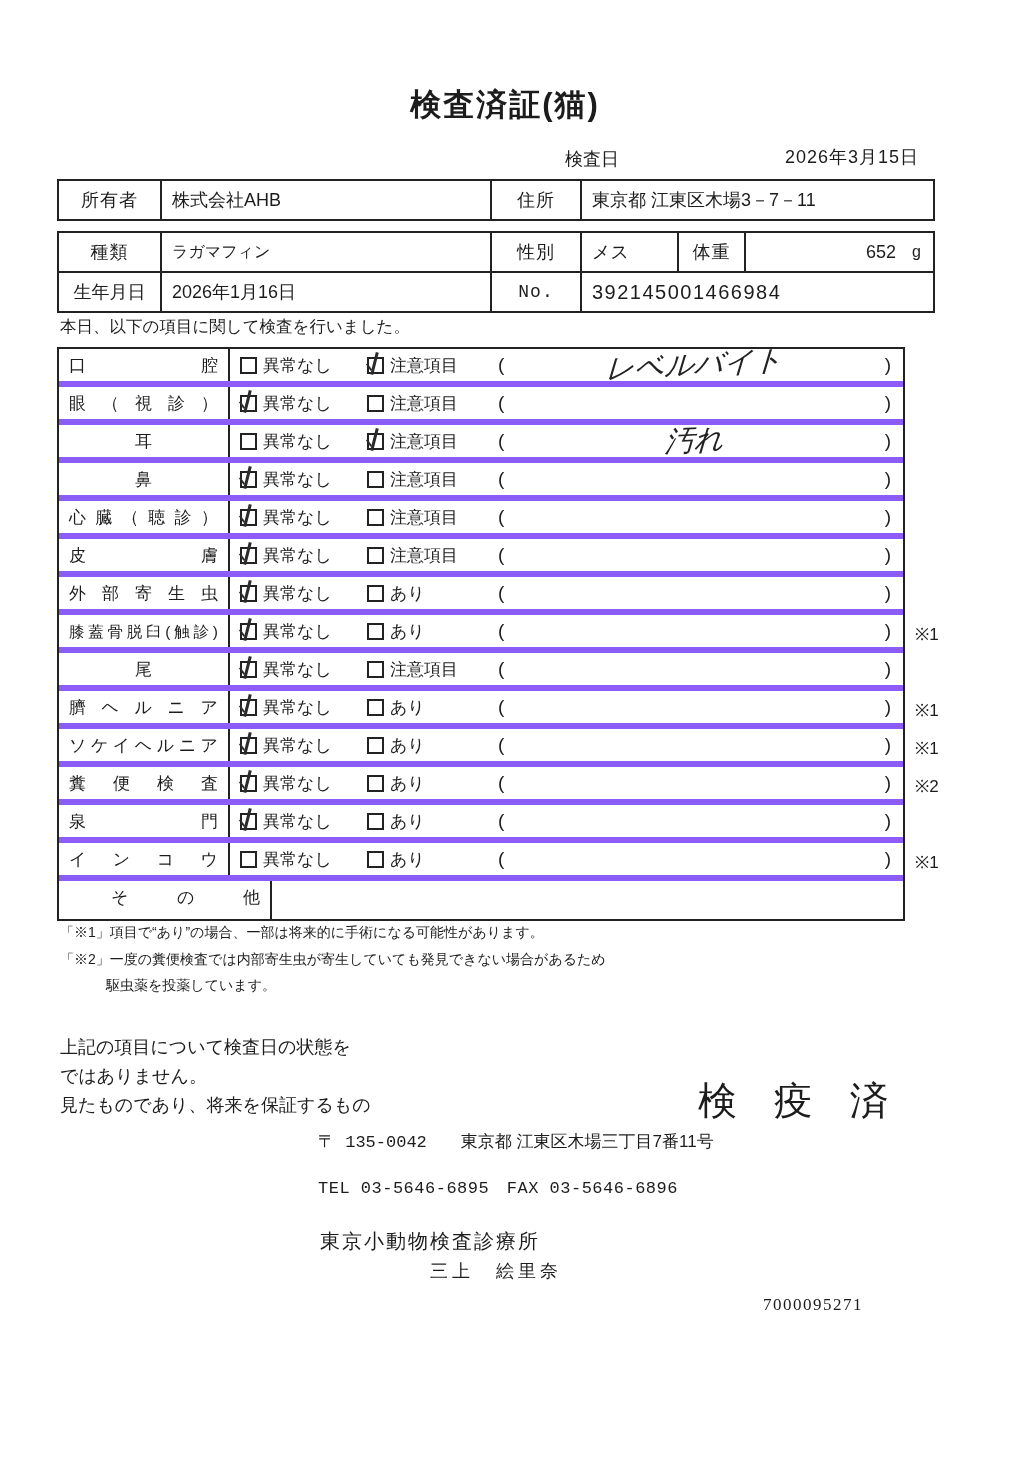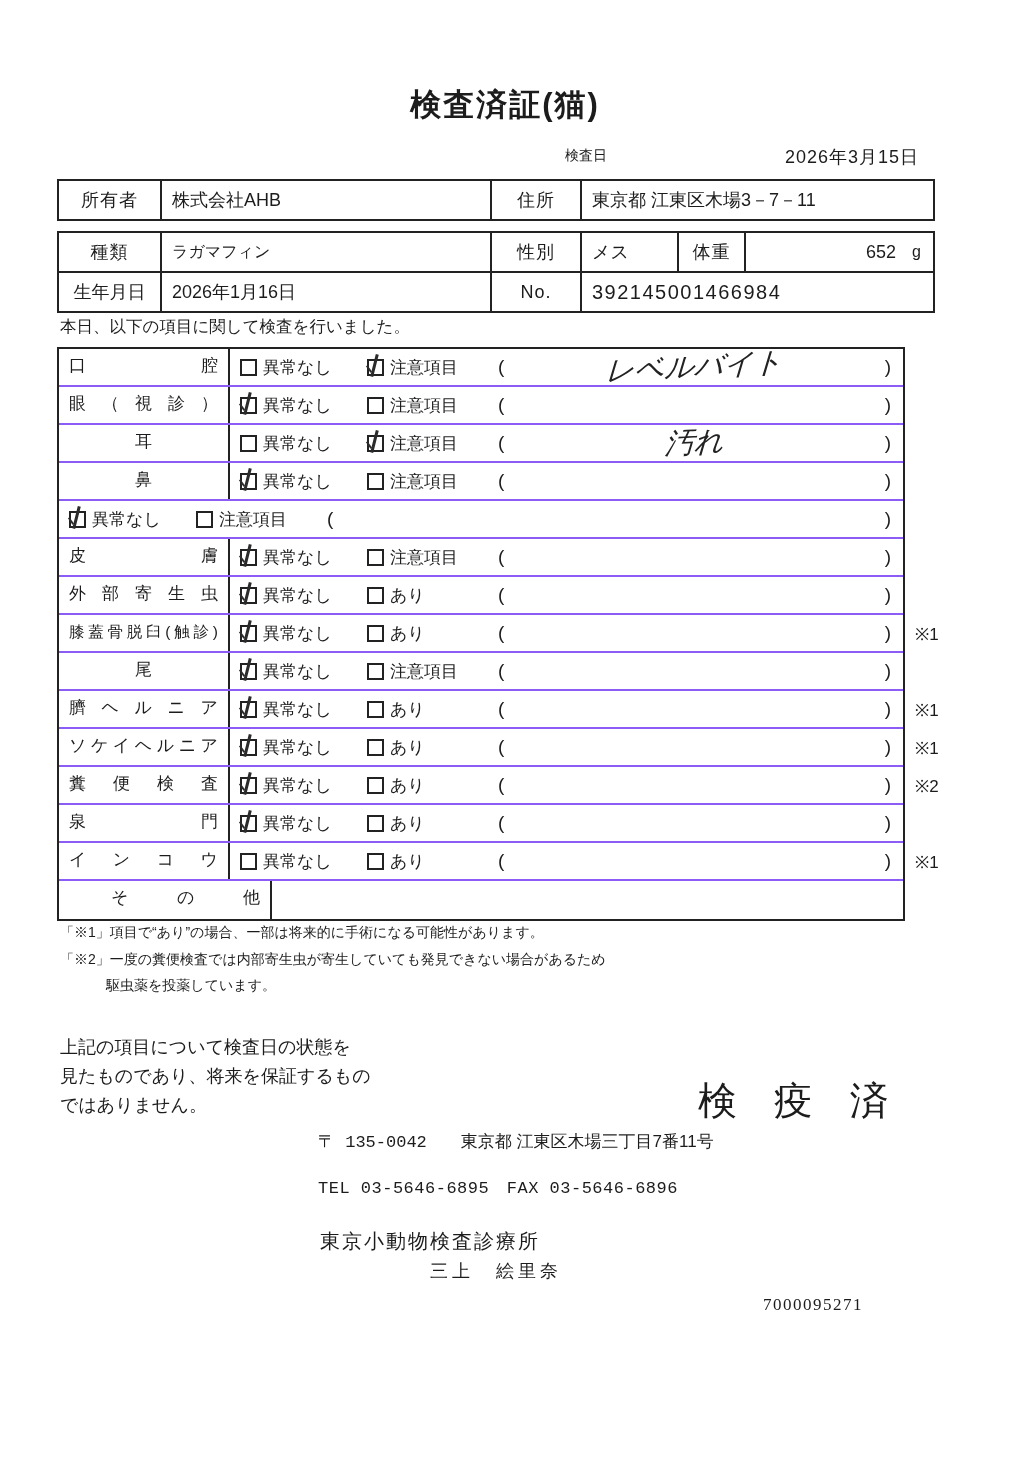--- a/index.html
+++ b/index.html
@@ -8,44 +8,44 @@
     width:1010px;height:1335px;
     background:#ffffff;
     color:#1c1c1c;
     font-family:"Liberation Sans", sans-serif;
     overflow:hidden;
   }
   .abs{position:absolute;}
   
   .title{top:84px;left:0;width:100%;text-align:center;font-size:31px;font-weight:600;letter-spacing:2px;}
   
-  .date-label{top:147px;left:565px;font-size:14px;}
+  .date-label{top:147px;left:565px;font-size:18px;}
   .date-value{top:145px;left:785px;font-size:18px;letter-spacing:1px;}
   
   .tbl{left:57px;width:878px;border:2px solid #222;box-sizing:border-box;background:#fff;}
   .t1{top:179px;}
   .t2{top:231px;}
   .trow{display:flex;height:38px;}
   .trow + .trow{border-top:2px solid #222;}
   .c{box-sizing:border-box;border-right:2px solid #222;display:flex;align-items:center;font-size:18px;padding:0 10px;overflow:hidden;white-space:nowrap;}
   .c:last-child{border-right:none;}
   .c.lab{justify-content:center;padding:0 4px;letter-spacing:1px;}
   .wa{flex:0 0 103px;}
   .wb{flex:0 0 330px;}
-  .wc{flex:0 0 90px;}
+  .wc{flex:0 0 90px;font-family:Liberation Mono, monospace;}
   .wd{flex:1;}
   .we{flex:0 0 97px;}
   .wf{flex:0 0 67px;}
   .weight-cell{justify-content:flex-end;gap:16px;padding-right:12px;}
   .no-value{font-size:20px;letter-spacing:1.5px;}
   
   .intro{top:316px;left:60px;font-size:16.5px;}
   
   .insp{top:347px;left:57px;width:848px;border:2px solid #222;box-sizing:border-box;background:#fff;}
-  .irow{display:flex;height:38px;border-bottom:2px solid #8b5cf6;position:relative;box-sizing:border-box;}
+  .irow{display:flex;height:38px;border-bottom:6px solid #8b5cf6;position:relative;box-sizing:border-box;}
   .irow:last-child{border-bottom:none;padding-left:42px;}
   .ilabel{flex:0 0 171px;box-sizing:border-box;border-right:2px solid #222;padding:0 10px;
     font-size:17px;line-height:34px;text-align:justify;text-align-last:justify;overflow:hidden;white-space:nowrap;}
   .ilabel.center{text-align:center;text-align-last:center;}
   .iopts{flex:1;display:flex;align-items:center;}
   .opt{display:flex;align-items:center;gap:6px;box-sizing:border-box;}
   .o1{flex:0 0 137px;padding-left:10px;}
   .o2{flex:0 0 125px;}
   .optlabel{font-size:17px;white-space:nowrap;}
   .cb{flex:0 0 13px;width:13px;height:13px;border:2px solid #222;display:inline-block;position:relative;background:#fff;}
@@ -191,20 +191,21 @@
         <span class="paren">
             <span class="lp">(</span>
             <span class="note"><span class="hand"></span></span>
             <span class="rp">)</span>
           </span>
       </div>
       <span class="mark"></span>
     </div>
 
     <div class="irow">
+      <div class="ilabel">心臓（聴診）</div>
       <div class="iopts">
         <span class="opt o1">
             <span class="cb checked"></span>
             <span class="optlabel">異常なし</span>
           </span>
         <span class="opt o2">
             <span class="cb"></span>
             <span class="optlabel">注意項目</span>
           </span>
         <span class="paren">
@@ -402,22 +403,22 @@
     </div>
 
   </div>
 
   <div class="abs fn fn1">「※1」項目で“あり”の場合、一部は将来的に手術になる可能性があります。</div>
   <div class="abs fn fn2">「※2」一度の糞便検査では内部寄生虫が寄生していても発見できない場合があるため</div>
   <div class="abs fn fn3">駆虫薬を投薬しています。</div>
 
   <div class="abs disc">
     <div>上記の項目について検査日の状態を</div>
+    <div>ではありません。</div>
     <div>見たものであり、将来を保証するもの</div>
-    <div>ではありません。</div>
   </div>
 
   <div class="abs stamp">検 疫 済</div>
 
   <div class="abs postal-line">
     <span class="mono">〒 135-0042</span>
     <span>東京都 江東区木場三丁目7番11号</span>
   </div>
   <div class="abs tel-line mono">TEL 03-5646-6895　FAX 03-5646-6896</div>
   <div class="abs clinic">東京小動物検査診療所</div>

